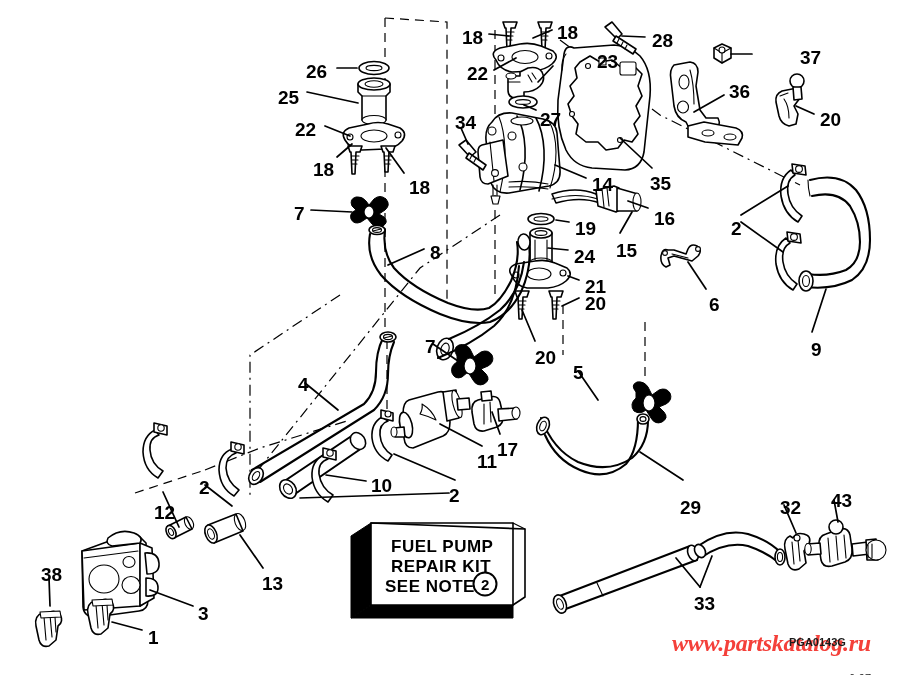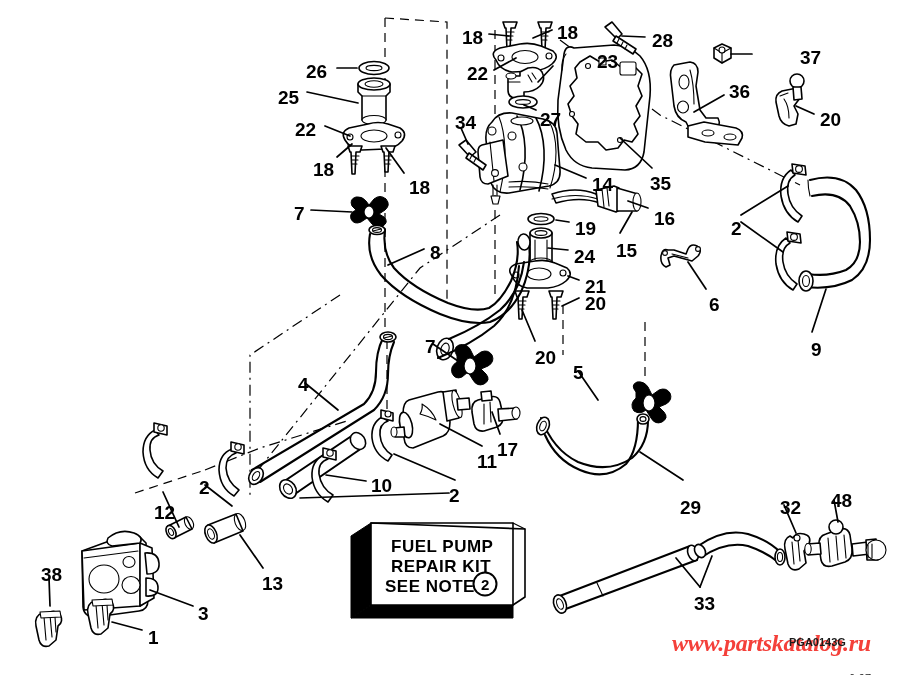--- a/index.html
+++ b/index.html
@@ -569,21 +569,21 @@
       <div class="callout" style="left: 298px; top: 375px;">4</div>
       <div class="callout" style="left: 477px; top: 452px;">11</div>
       <div class="callout" style="left: 497px; top: 440px;">17</div>
       <div class="callout" style="left: 680px; top: 486px; margin-top: 12px;">29</div>
       <div class="callout" style="left: 199px; top: 478px;">2</div>
       <div class="callout" style="left: 371px; top: 476px;">10</div>
       <div class="callout" style="left: 449px; top: 486px;">2</div>
       <div class="callout" style="left: 154px; top: 483px; margin-top: 20px;">12</div>
       <div class="callout" style="left: 262px; top: 574px;">13</div>
       <div class="callout" style="left: 780px; top: 498px;">32</div>
-      <div class="callout" style="left: 831px; top: 491px;">48</div>
+      <div class="callout" style="left: 831px; top: 491px;">43</div>
       <div class="callout" style="left: 694px; top: 594px;">33</div>
       <div class="callout" style="left: 198px; top: 604px;">3</div>
       <div class="callout" style="left: 41px; top: 565px;">38</div>
       <div class="callout" style="left: 148px; top: 628px;">1</div>
     </div>
 
   <div class="kitbox-text" style="left:391px; top:537px;">FUEL PUMP</div>
   <div class="kitbox-text" style="left:391px; top:557px;">REPAIR KIT</div>
   <div class="kitbox-text" style="left:385px; top:577px;">SEE NOTE</div>
   <div class="kitbox-text" style="left:481px; top:576px; font-size:15px;">2</div>

